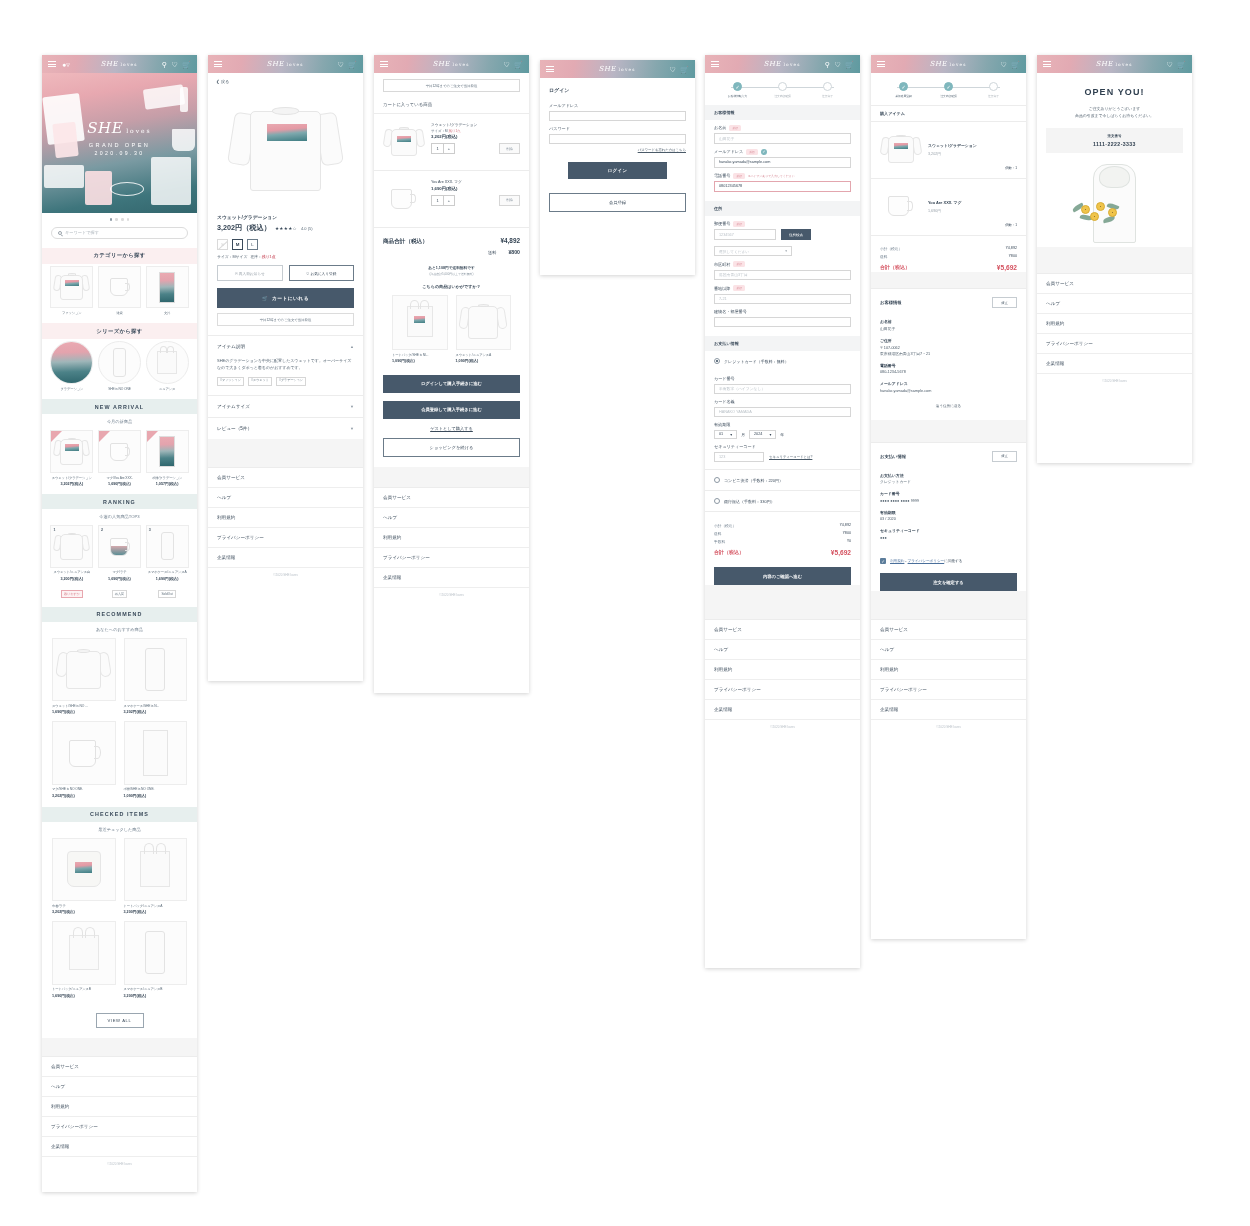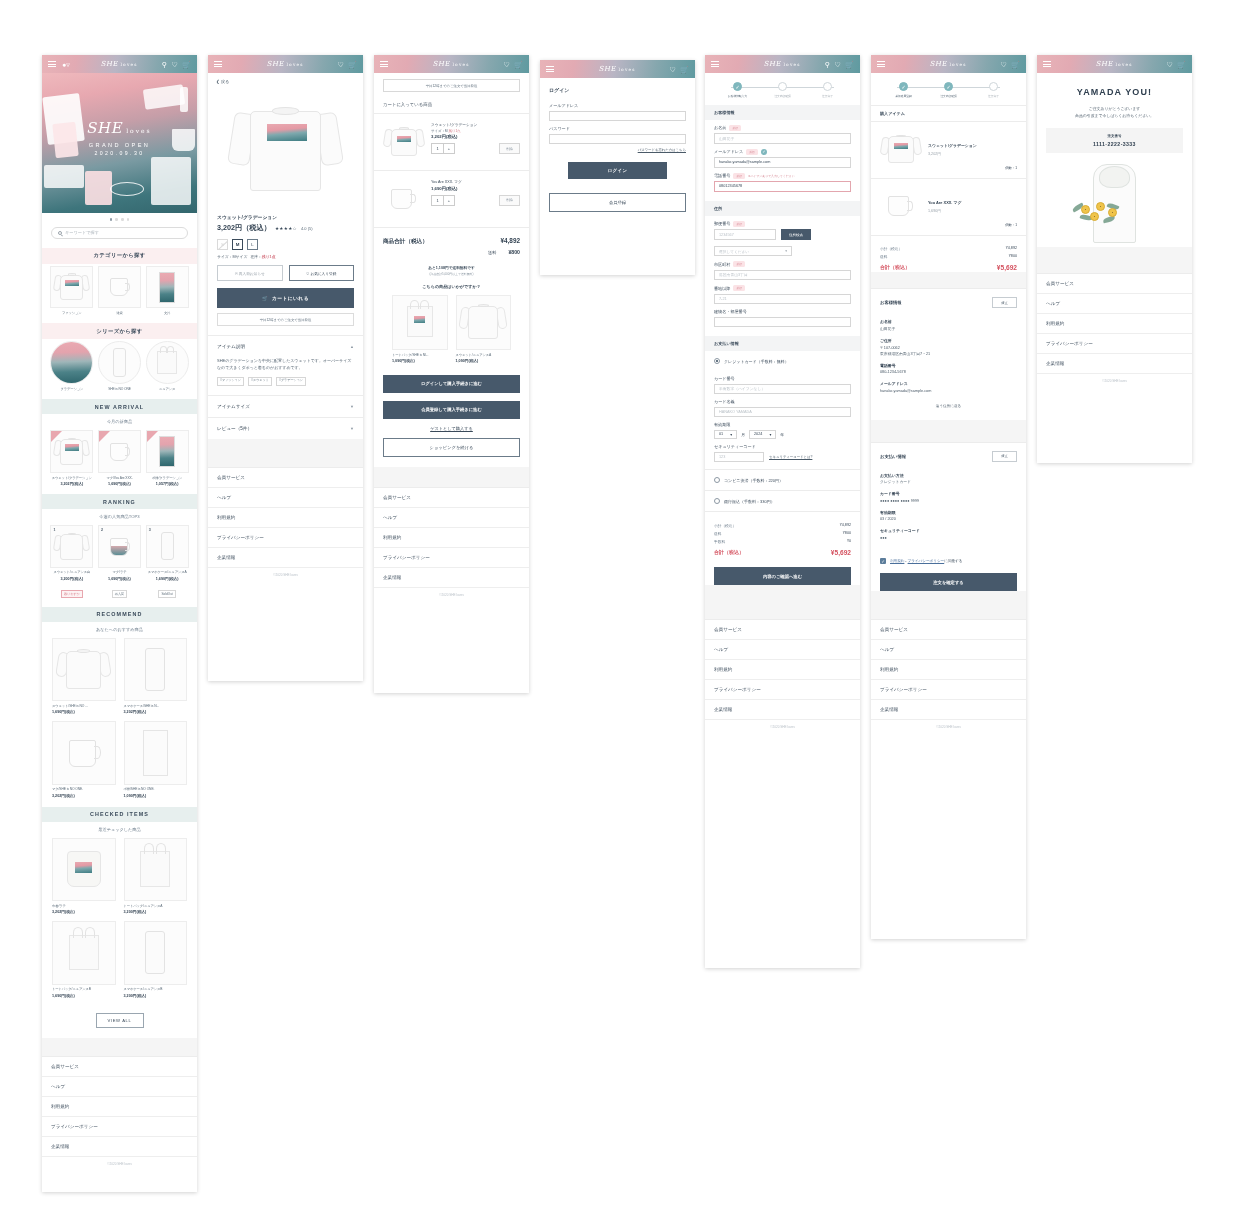--- a/index.html
+++ b/index.html
@@ -1033,21 +1033,21 @@
             <span></span>
             <span></span>
           </div>
         </div>
       <div class="brand"><span>SHE</span><small>loves</small></div>
       <div class="right">
         <div class="ic">♡</div>
         <div class="ic">🛒</div>
       </div>
     </div>
-    <div class="ty-t">YAMADA YOU!</div>
+    <div class="ty-t">OPEN YOU!</div>
     <div class="ty-s">ご注文ありがとうございます</div>
     <div class="ty-s">商品の引渡まで今しばらくお待ちください。</div>
     <div class="ty-box">
       <div class="l">注文番号</div>
       <div class="v">1111-2222-3333</div>
     </div>
     <div class="ty-art">
       <div class="person"></div>
         <div class="hair"></div>
       <div class="bq">

